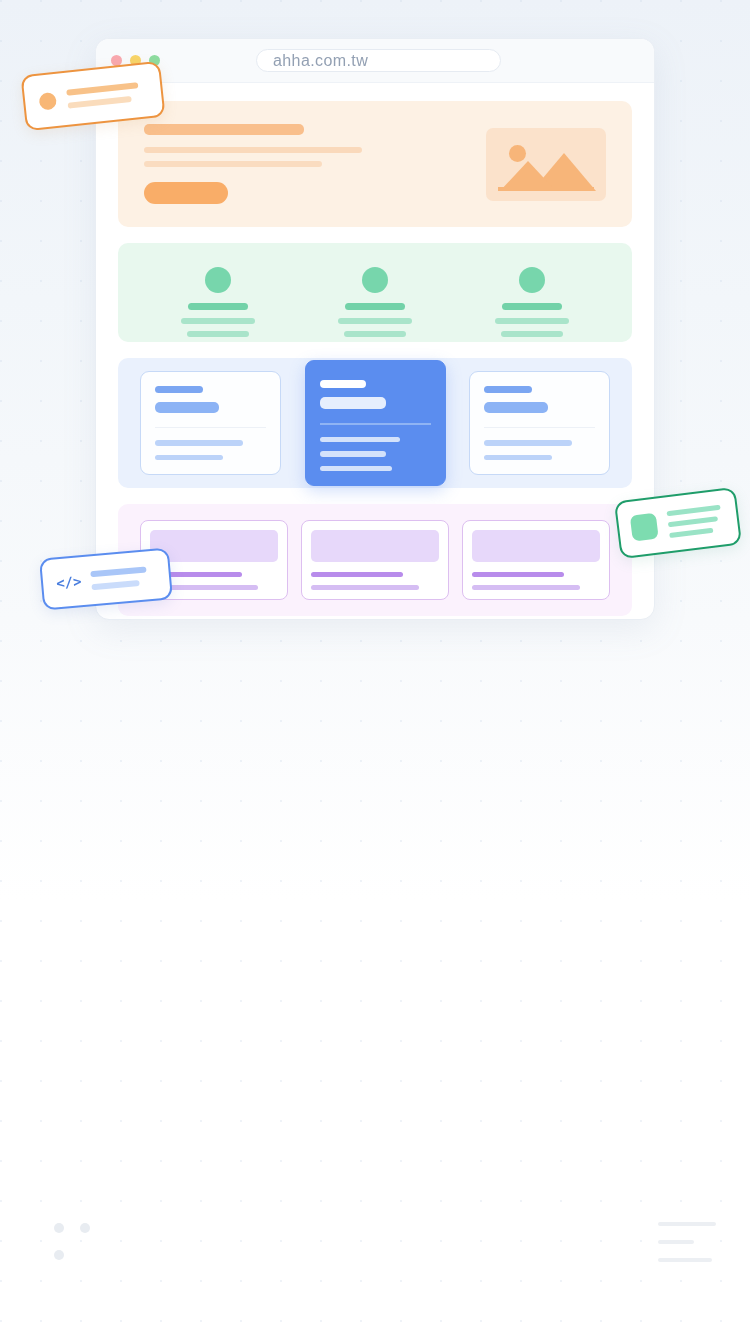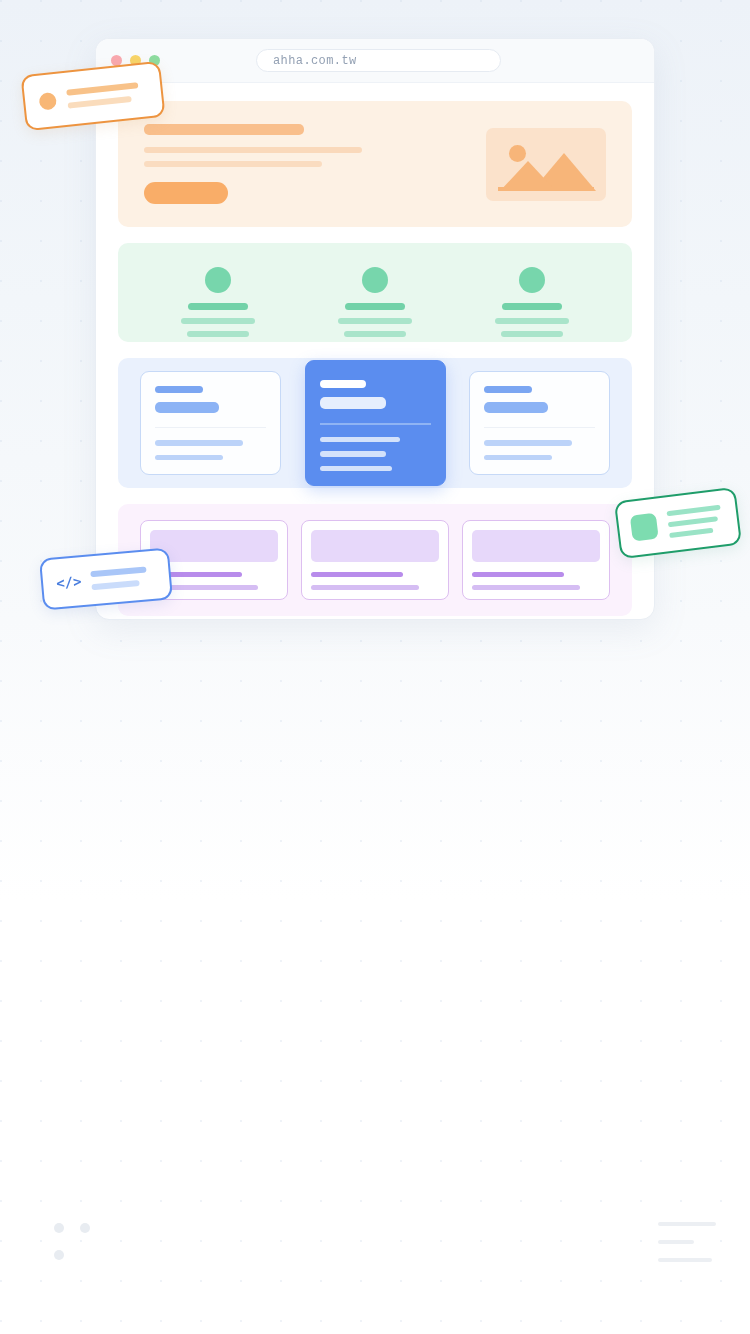--- a/index.html
+++ b/index.html
@@ -65,22 +65,22 @@
     width: 245px;
     height: 23px;
     background: #ffffff;
     border: 1px solid #e6ebf2;
     border-radius: 12px;
     display: flex;
     align-items: center;
     padding-left: 16px;
   }
   .url-text {
-    font-family: Liberation Mono, monospace;
-    font-size: 12px;
+    font-family: Liberation Sans, sans-serif;
+    font-size: 16px;
     color: #93a0b3;
     letter-spacing: 0.4px;
     text-align: right;
   }
 
   .page-canvas {
     padding: 18px 22px;
     display: flex;
     flex-direction: column;
     gap: 16px;

